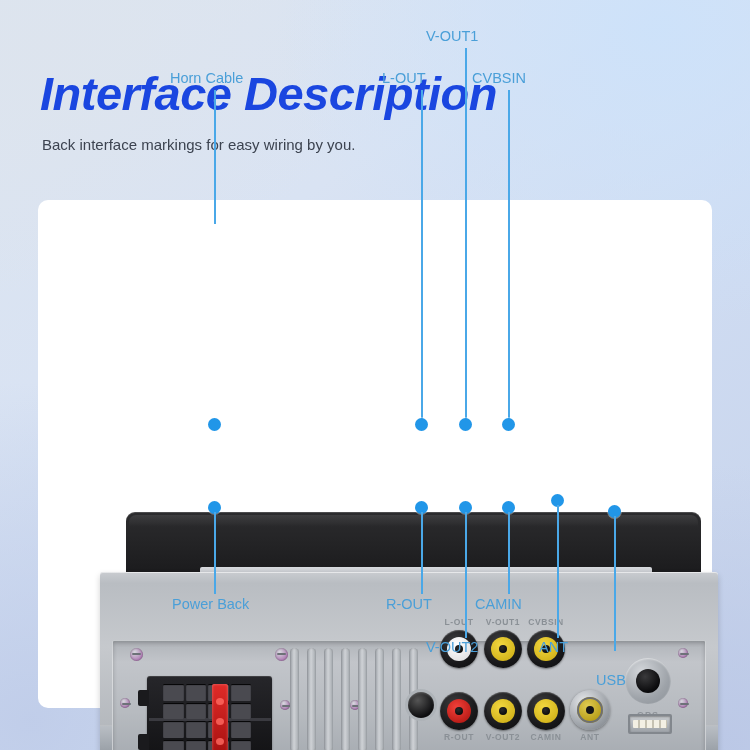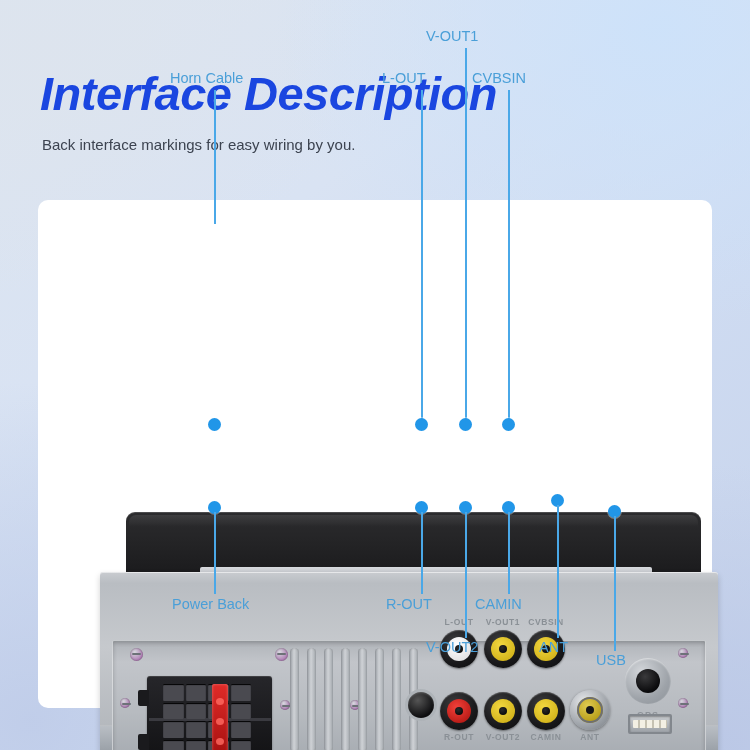--- a/index.html
+++ b/index.html
@@ -317,16 +317,16 @@
     <div class="cl-dot" style="left:464px; top:301px;"></div>
     <div class="cl-line" style="left:470px; top:312px; height:82px;"></div>
     <div class="cl-label" style="left:437px; top:396px;">CAMIN</div>
 
     <div class="cl-dot" style="left:513px; top:294px;"></div>
     <div class="cl-line" style="left:519px; top:305px; height:133px;"></div>
     <div class="cl-label" style="left:501px; top:439px;">ANT</div>
 
     <div class="cl-dot" style="left:570px; top:305px;"></div>
     <div class="cl-line" style="left:576px; top:316px; height:135px;"></div>
-    <div class="cl-label" style="left:558px; top:452px;text-align:right;">USB</div>
+    <div class="cl-label" style="left:558px; top:472px;text-align:right;">USB</div>
 
   </div>
 </div>
 
 </body></html>

